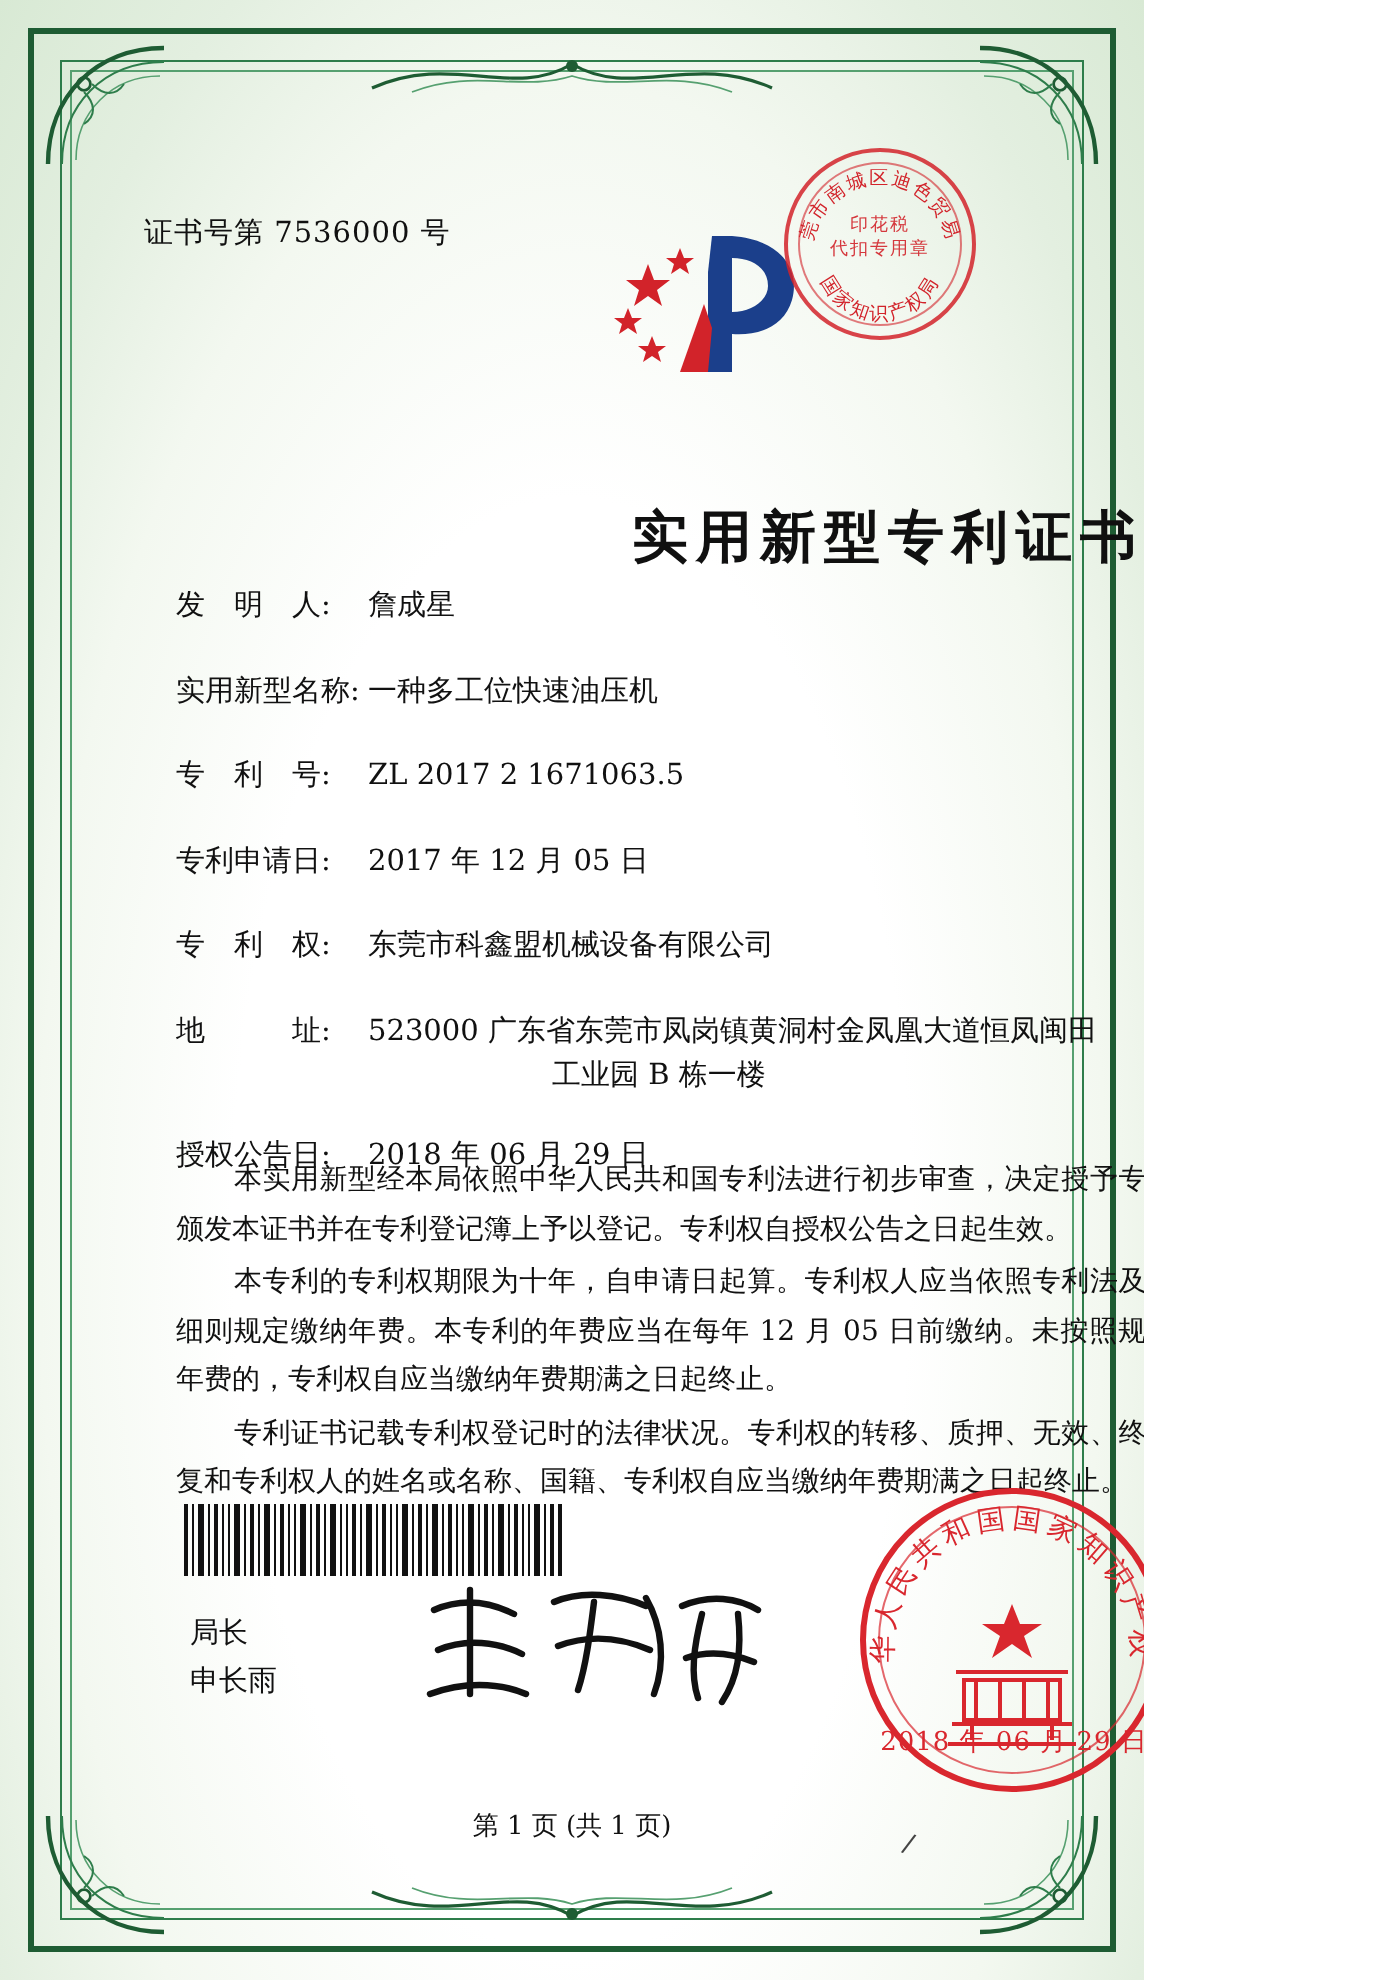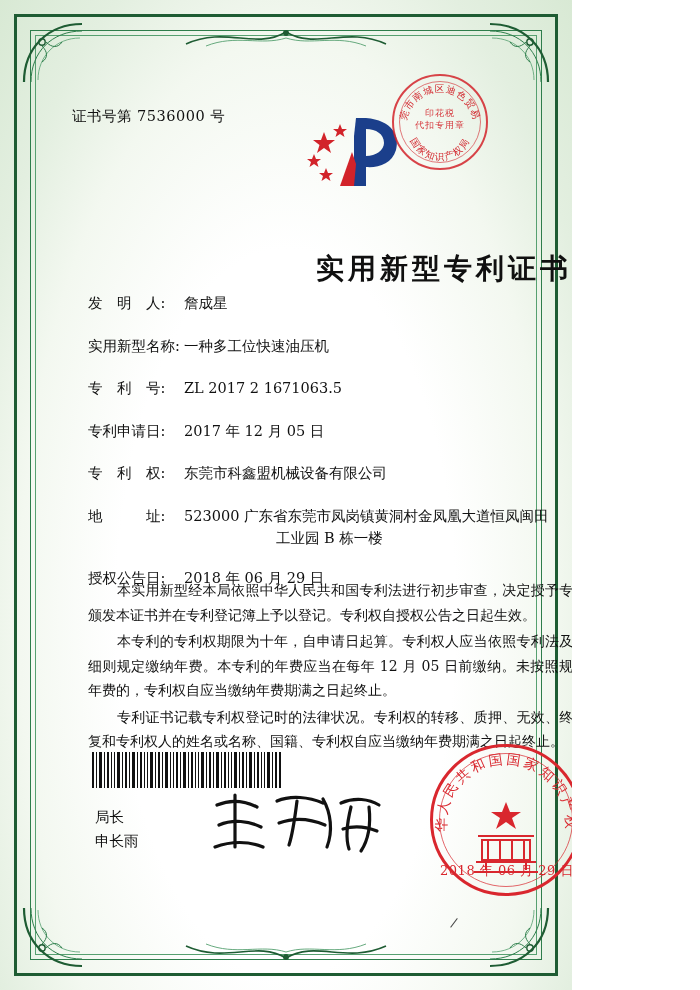--- a/index.html
+++ b/index.html
@@ -397,15 +397,16 @@
         <path d="M58 96 L58 116 M70 96 L70 116 M82 96 L82 116 M94 96 L94 116"></path>
         <path d="M48 92 L104 92"></path>
         <path d="M46 118 L106 118"></path>
         <path d="M56 118 L56 126 M96 118 L96 126"></path>
         <path d="M44 128 L108 128"></path>
       </g>
     </svg>
   </div>
   <div class="seal-date">2018 年 06 月 29 日</div>
 
+  <div class="page-foot">第 1 页 (共 1 页)</div>
   <div class="tick">/</div>
 
 </div>
 
 </body></html>

